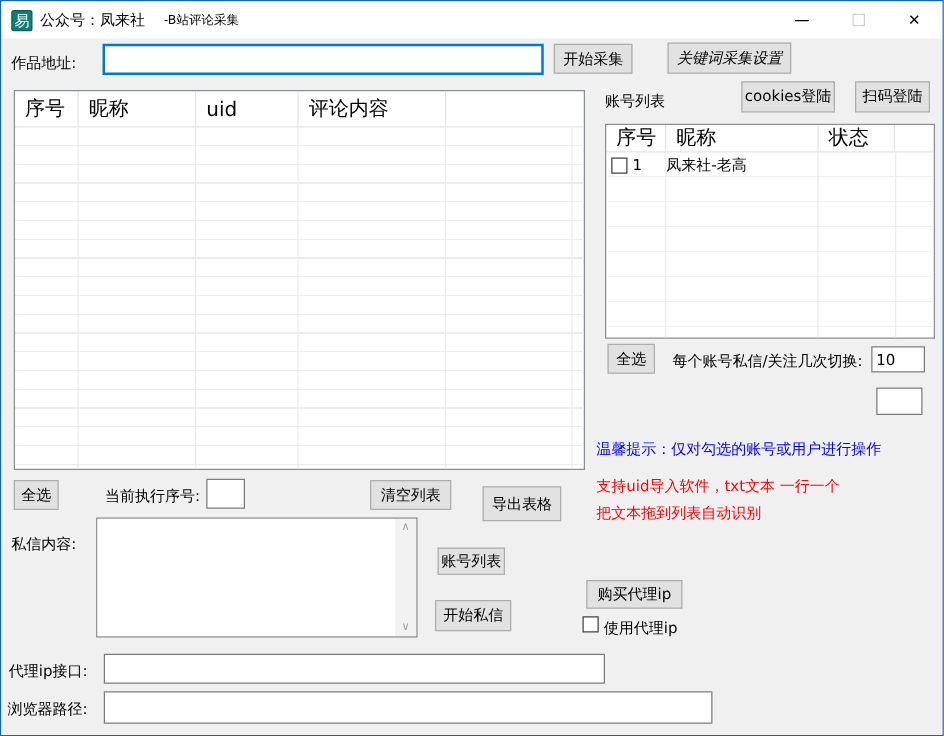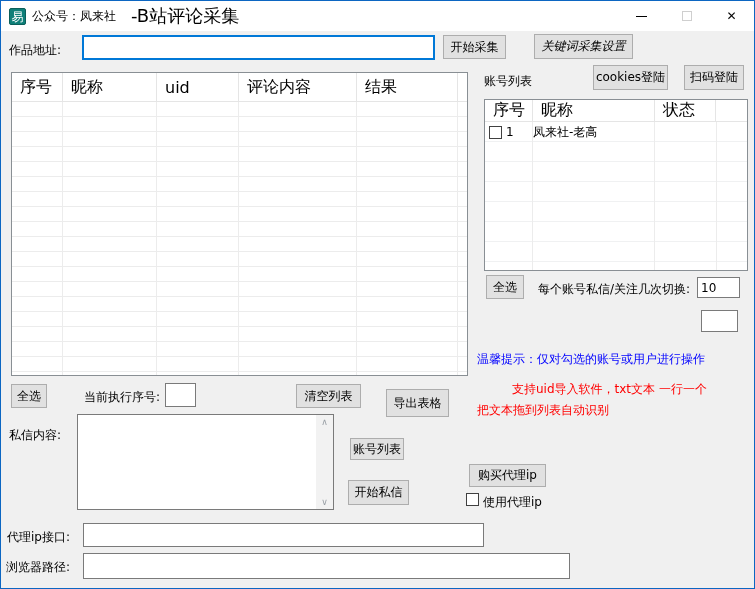--- a/index.html
+++ b/index.html
@@ -5,21 +5,21 @@
   * { margin:0; padding:0; box-sizing:border-box; font-family:"DejaVu Sans", sans-serif; }
   html,body { width:755px; height:589px; }
   body { border:1px solid #0c66c2; background:#f0f0f0; overflow:hidden; position:relative; }
 
   
   .titlebar { height:30px; background:#ffffff; display:flex; align-items:center; position:relative; }
   .app-icon { width:17px; height:17px; margin-left:8px; background:#0e7f78; color:#fff;
               font-size:12px; line-height:17px; text-align:center; border-radius:2px;
               border:1px solid #0a5f5a; }
   .title-main { margin-left:6px; font-size:12px; color:#000; }
-  .title-sub  { margin-left:15px; font-size:18px; color:#000; }
+  .title-sub  { margin-left:15px; font-size:10px; color:#000; }
   .caption { position:absolute; right:0; top:0; height:30px; display:flex; }
   .cap-btn { width:45px; height:30px; display:flex; align-items:center; justify-content:center; }
   .min-glyph { width:11px; border-top:1px solid #000; }
   .max-glyph { width:10px; height:10px; border:1px solid #cfcfcf; }
   .close-glyph { font-size:12px; color:#000; }
 
   
   .client { position:absolute; left:0; top:30px; width:753px; height:557px; background:#f0f0f0; }
   .lbl { position:absolute; font-size:12px; color:#000; white-space:nowrap; }
   .btn { position:absolute; background:#e1e1e1; border:1px solid #adadad; font-size:12px;
@@ -82,21 +82,20 @@
   <span class="lbl" style="left:483px; top:42px;">账号列表</span>
   <button class="btn" style="left:592px; top:34px; width:75px; height:25px;">cookies登陆</button>
   <button class="btn" style="left:683px; top:34px; width:60px; height:25px;">扫码登陆</button>
 
   <div class="tbl" style="left:10px; top:41px; width:457px; height:304px;">
     <div class="thead" style="height:29px;">
       <div class="th" style="width:51px;">序号</div>
       <div class="th" style="width:94px;">昵称</div>
       <div class="th" style="width:82px;">uid</div>
       <div class="th" style="width:118px;">评论内容</div>
-      <div class="th" style="width:101px;">结果</div>
       <div class="th" style="flex:1; border-right:none;"></div>
     </div>
     <div class="tbody grid-15" style="height:273px;">
       <div class="vline" style="left:50px;"></div>
       <div class="vline" style="left:144px;"></div>
       <div class="vline" style="left:226px;"></div>
       <div class="vline" style="left:344px;"></div>
       <div class="vline" style="left:445px;"></div>
     </div>
   </div>
@@ -121,21 +120,21 @@
     </div>
   </div>
 
   <button class="btn" style="left:485px; top:244px; width:38px; height:24px;">全选</button>
   <span class="lbl" style="left:537px; top:250px;">每个账号私信/关注几次切换:</span>
   <input class="txt" style="left: 696px; top: 246px; width: 43px; height: 21px;" value="10">
 
   <input class="txt" style="left: 700px; top: 279px; width: 37px; height: 22px;" value="">
 
   <span class="lbl hint-blue" style="left:476px; top:320px;">温馨提示：仅对勾选的账号或用户进行操作</span>
-  <span class="lbl hint-red" style="left:476px; top:350px;margin-left:35px;">支持uid导入软件，txt文本 一行一个</span>
+  <span class="lbl hint-red" style="left:476px; top:350px;">支持uid导入软件，txt文本 一行一个</span>
   <span class="lbl hint-red" style="left:476px; top:371px;">把文本拖到列表自动识别</span>
 
   <button class="btn" style="left:10px; top:353px; width:36px; height:24px;">全选</button>
   <span class="lbl" style="left:83px; top:358px;">当前执行序号:</span>
   <input class="txt" style="left: 164px; top: 352px; width: 31px; height: 24px;" value="">
   <button class="btn" style="left:295px; top:353px; width:65px; height:24px;">清空列表</button>
   <button class="btn" style="left:385px; top:358px; width:63px; height:28px;">导出表格</button>
 
   <span class="lbl" style="left:8px; top:396px;">私信内容:</span>
   <div class="ta-box" style="left:76px; top:383px; width:257px; height:96px;">

